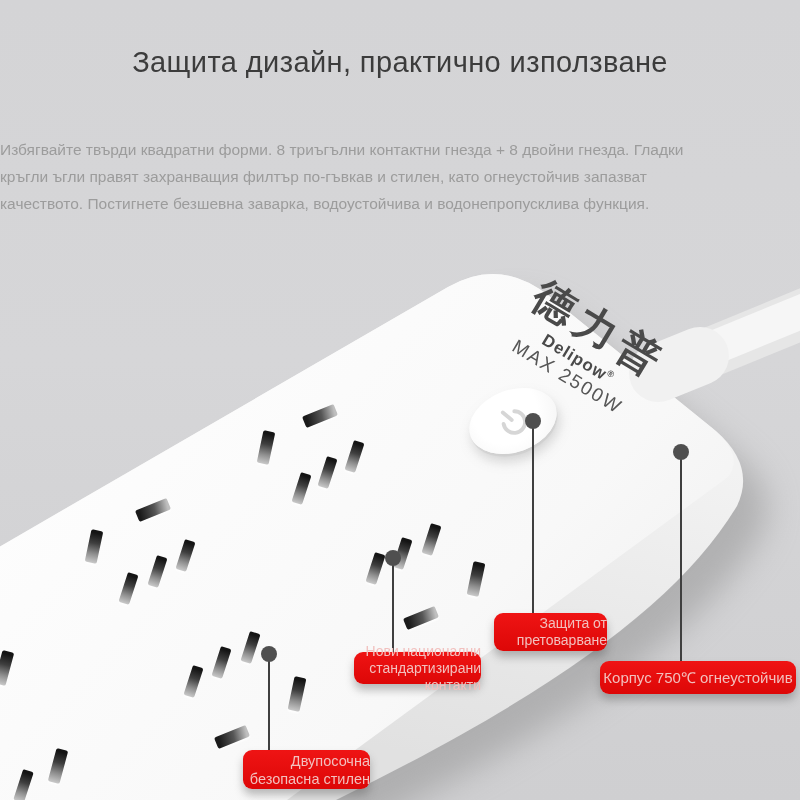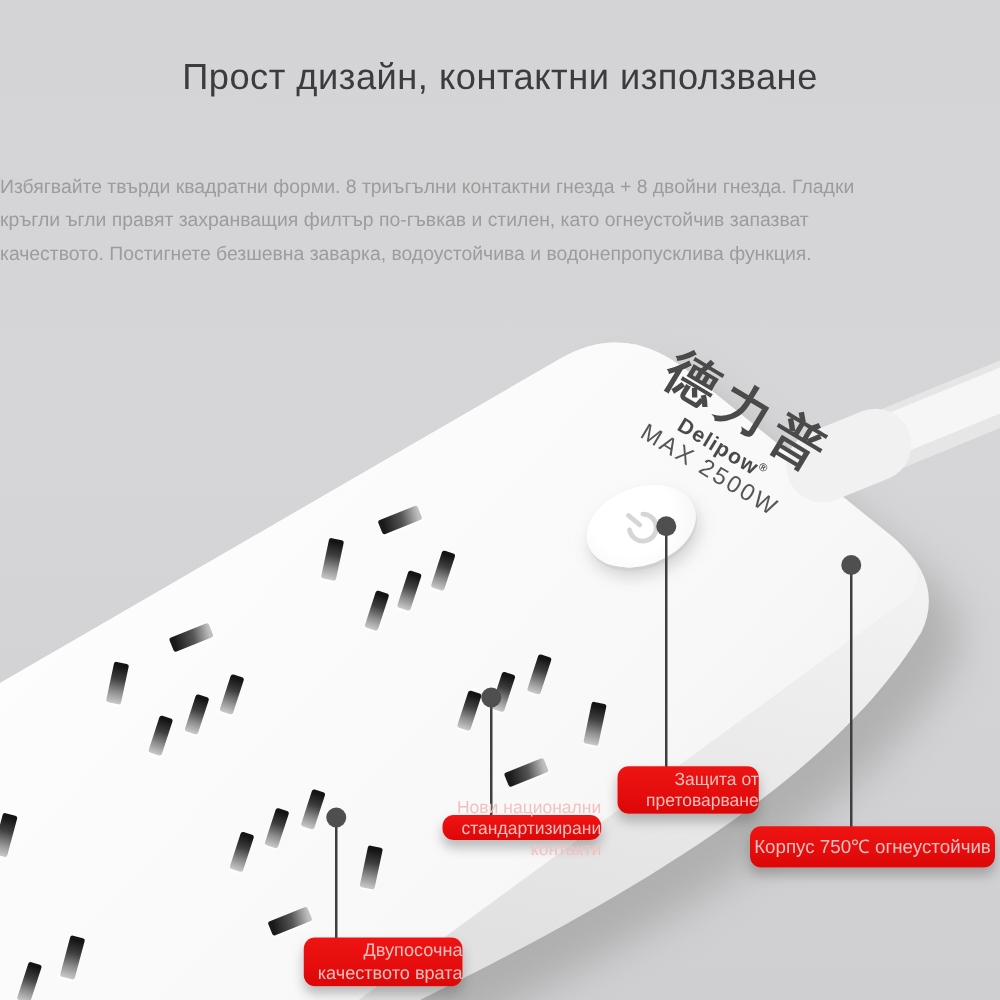--- a/index.html
+++ b/index.html
@@ -44,38 +44,38 @@
   .leader { position:absolute; width:2px; background:#3f3f3f; z-index:40; }
   .dot { position:absolute; width:16px; height:16px; border-radius:50%; background:#4f4f4f; z-index:41; }
   .callout {
     position:absolute; z-index:45;
     background:linear-gradient(180deg,#ef1414 0%,#dd0707 100%);
     border-radius:9px; box-shadow:0 6px 9px rgba(90,90,90,.4);
     display:flex; align-items:center; justify-content:center;
     text-align:right; color:#f2c0be; overflow:visible;
   }
   .c1 { left:494px; top:613px; width:113px; height:38px; font-size:14px; line-height:17px; }
-  .c2 { left:354px; top:652px; width:127px; height:20px; font-size:14px; line-height:17px; }
+  .c2 { left:354px; top:652px; width:127px; height:32px; font-size:14px; line-height:17px; }
   .c3 { left:600px; top:661px; width:196px; height:33px; font-size:15px; line-height:17px; }
   .c4 { left:243px; top:750px; width:127px; height:39px; font-size:14.5px; line-height:18px; }
   .l1 { left:532px; top:424px; height:190px; }
   .l2 { left:392px; top:560px; height:93px; }
   .l3 { left:680px; top:455px; height:207px; }
   .l4 { left:268px; top:657px; height:94px; }
   .d1 { left:525px; top:413px; }
   .d2 { left:385px; top:550px; }
   .d3 { left:673px; top:444px; }
   .d4 { left:261px; top:646px; }
 </style>
 </head>
 <body>
 
 <div class="stage">
 
-  <h1 class="title">Прост дизайн, контактни използване</h1>
+  <h1 class="title">Защита дизайн, практично използване</h1>
 
   <div class="desc">
     <div>Избягвайте твърди квадратни форми. 8 триъгълни контактни гнезда + 8 двойни гнезда. Гладки</div>
     <div>кръгли ъгли правят захранващия филтър по-гъвкав и стилен, като огнеустойчив запазват</div>
     <div>качеството. Постигнете безшевна заварка, водоустойчива и водонепропусклива функция.</div>
   </div>
 
   <svg class="strip-svg" width="800" height="800" viewBox="0 0 800 800">
     <defs>
       <filter id="soft" x="-25%" y="-25%" width="150%" height="150%">
@@ -160,16 +160,16 @@
   <div class="callout c1">
     <span>Защита от претоварване</span>
   </div>
   <div class="callout c2">
     <span>Нови национални стандартизирани контакти</span>
   </div>
   <div class="callout c3">
     <span>Корпус 750℃ огнеустойчив</span>
   </div>
   <div class="callout c4">
-    <span>Двупосочна качеството врата</span>
+    <span>Двупосочна безопасна стилен</span>
   </div>
 
 </div>
 
 </body></html>

